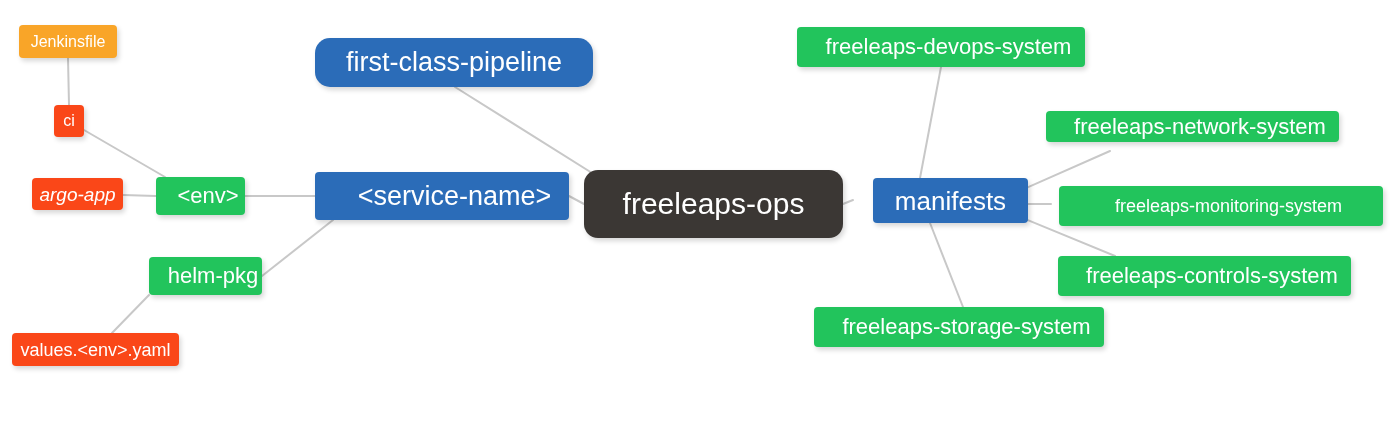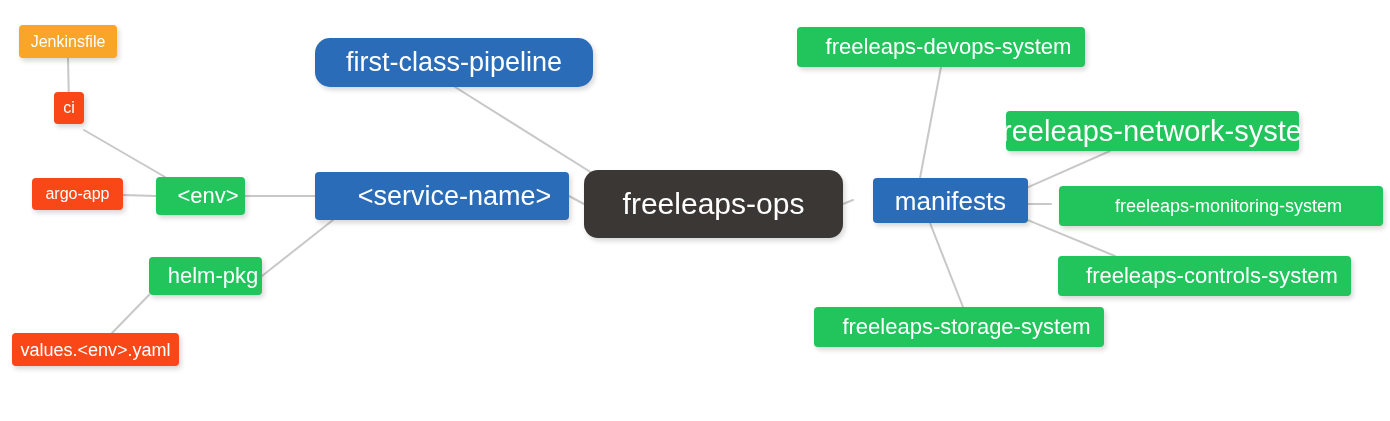--- a/index.html
+++ b/index.html
@@ -79,36 +79,36 @@
     </div>
     <div class="node blue" style="left: 853px; top: 178px; width: 155px; height: 45px; font-size: 26px; margin-left: 20px;">
       <span>manifests</span>
     </div>
     <div class="node green" style="left: 156px; top: 177px; width: 89px; height: 38px; font-size: 22px;">
       <span>&lt;env&gt;</span>
     </div>
     <div class="node green" style="left: 149px; top: 257px; width: 113px; height: 38px; font-size: 22px;">
       <span>helm-pkg</span>
     </div>
-    <div class="node red" style="left: 54px; top: 92px; width: 30px; height: 32px; font-size: 16px; align-items: center;">
+    <div class="node red" style="left: 54px; top: 105px; width: 30px; height: 32px; font-size: 16px; align-items: center;">
       <span>ci</span>
     </div>
-    <div class="node red" style="left: 32px; top: 178px; width: 91px; height: 32px; font-size: 16px;">
+    <div class="node red" style="left: 32px; top: 178px; width: 91px; height: 32px; font-size: 19px; font-style: italic;">
       <span>argo-app</span>
     </div>
     <div class="node red" style="left: 12px; top: 333px; width: 167px; height: 33px; font-size: 18px;">
       <span>values.&lt;env&gt;.yaml</span>
     </div>
     <div class="node orange" style="left: 19px; top: 25px; width: 98px; height: 33px; font-size: 16px;">
       <span>Jenkinsfile</span>
     </div>
     <div class="node green" style="left: 797px; top: 27px; width: 288px; height: 40px; font-size: 22px;">
       <span>freeleaps-devops-system</span>
     </div>
-    <div class="node green" style="left: 1006px; top: 111px; width: 293px; height: 40px; font-size: 29px;">
+    <div class="node green" style="left: 1046px; top: 111px; width: 293px; height: 31px; font-size: 22px;">
       <span>freeleaps-network-system</span>
     </div>
     <div class="node green" style="left: 1051px; top: 186px; width: 324px; height: 40px; font-size: 18px; margin-left: 8px;">
       <span>freeleaps-monitoring-system</span>
     </div>
     <div class="node green" style="left: 1058px; top: 256px; width: 293px; height: 40px; font-size: 22px;">
       <span>freeleaps-controls-system</span>
     </div>
     <div class="node green" style="left: 814px; top: 307px; width: 290px; height: 40px; font-size: 22px; justify-content: center;">
       <span>freeleaps-storage-system</span>

